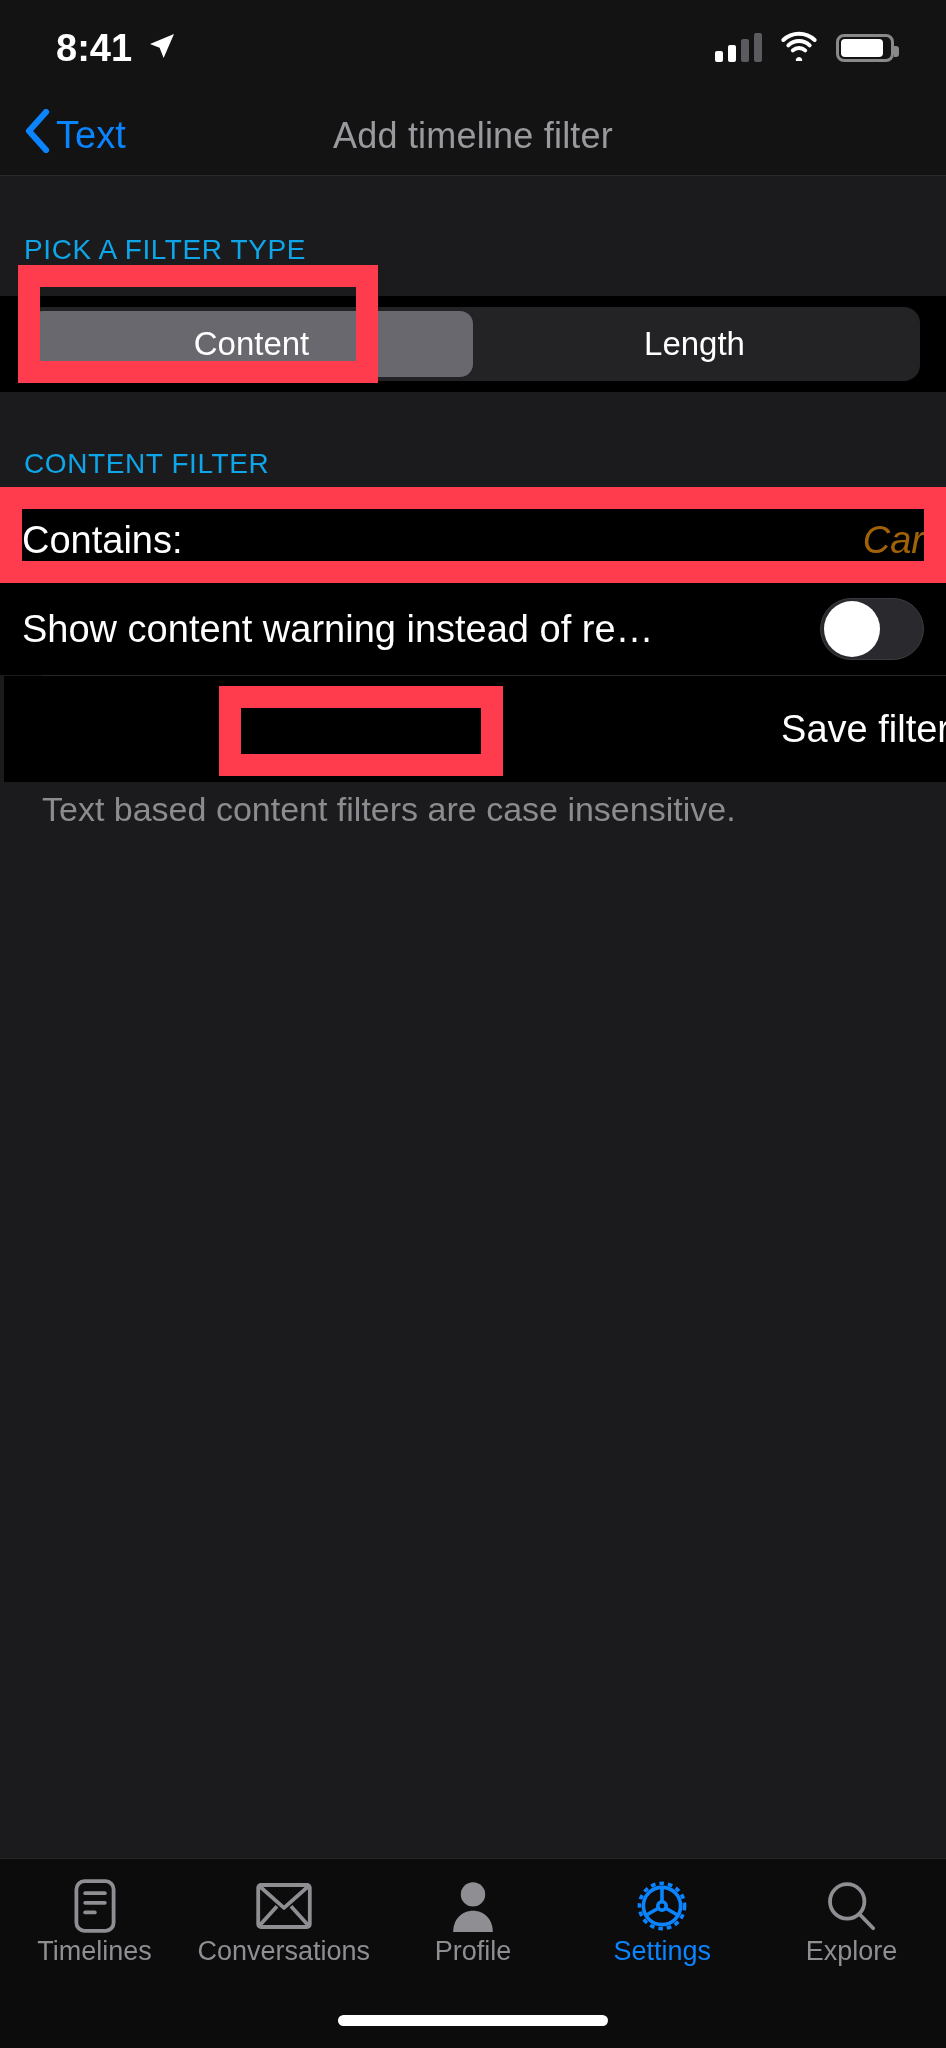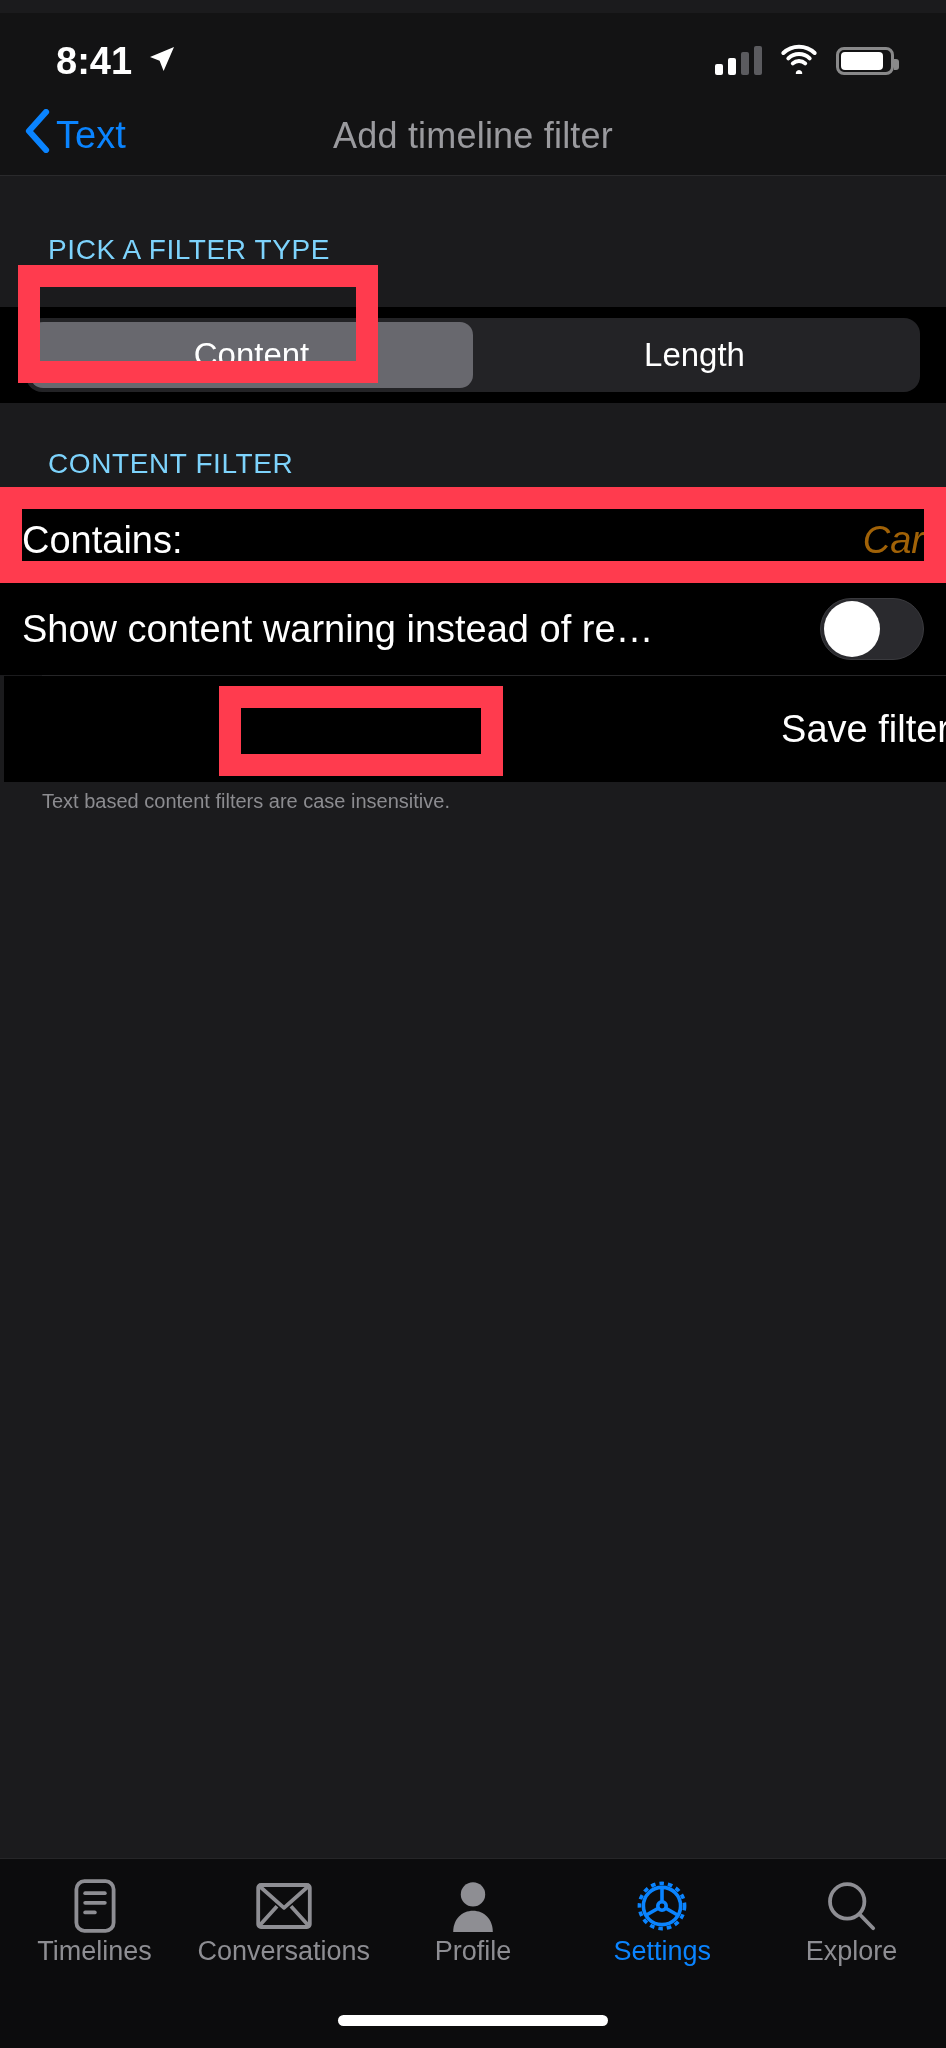--- a/index.html
+++ b/index.html
@@ -14,21 +14,20 @@
     width:946px; height:2048px;
     background:#1b1b1d;
   }
 
   
   .statusbar {
     position:absolute; top:0; left:0; width:946px; height:96px;
     background:#131314;
     display:flex; align-items:center; justify-content:space-between;
     padding:0 52px 0 56px;
-    margin-top:13px;
   }
   .sb-left { display:flex; align-items:center; gap:14px; }
   .sb-time {
     color:#fff; font-size:38px; font-weight:600; letter-spacing:0px;
     line-height:1;
   }
   .loc-arrow { display:block; }
   .sb-right { display:flex; align-items:center; gap:17px; }
   .bars { display:flex; align-items:flex-end; gap:5px; height:28px; }
   .bars i { display:block; width:8px; border-radius:2px; background:#5b5b5f; }
@@ -63,22 +62,22 @@
     cursor:pointer;
   }
   .chev { display:block; }
   .nav-title {
     width:100%; text-align:center;
     color:#9a9a9e; font-size:36px; letter-spacing:.2px;
   }
 
   
   .section-header {
-    color:#7dd3fc; font-size:28px; letter-spacing:.6px;
-    padding-left:48px;
+    color:#0ea5e9; font-size:28px; letter-spacing:.6px;
+    padding-left:24px;
     text-align:right;
   }
 
   
   .seg-band {
     position:absolute; left:0; width:946px;
     background:#000000;
     display:flex; align-items:center;
   }
   .segmented {
@@ -123,21 +122,21 @@
   
   .save-row {
     position:absolute; left:4px; width:946px;
     background:#000; display:flex; align-items:center; justify-content:flex-end;
     cursor:pointer;
   }
   .save-label { color:#fff; font-size:38px; }
 
   .footnote {
     position:absolute; left:42px; width:860px;
-    color:#8c8c90; font-size:20px;
+    color:#8c8c90; font-size:34px;
   }
 
   
   .tabbar {
     position:absolute; left:0; bottom:0; width:946px; height:190px;
     background:#0c0c0d;
     border-top:1px solid #262628;
     display:flex; align-items:flex-start; padding-top:18px;
   }
   .tab {
@@ -201,21 +200,21 @@
           <path d="M10.5 1.5 L2 11 L10.5 20.5" stroke="#0a84ff" stroke-width="3.1" fill="none" stroke-linecap="round" stroke-linejoin="round"></path>
         </svg>
       </span>
       <span>Text</span>
     </div>
     <div class="nav-title">Add timeline filter</div>
   </div>
 
   <div class="section-header" style="position:absolute;top:234px;">PICK A FILTER TYPE</div>
 
-  <div class="seg-band" style="top:307px;height:96px;padding:4px 26px;">
+  <div class="seg-band" style="top:296px;height:96px;padding:4px 26px;">
     <div class="segmented">
       <div class="seg active">Content</div>
       <div class="seg">Length</div>
     </div>
   </div>
 
   <div class="section-header" style="position:absolute;top:448px;">CONTENT FILTER</div>
 
   <div class="row" style="top:498px;height:84px;">
     <span class="row-label">Contains:</span>

